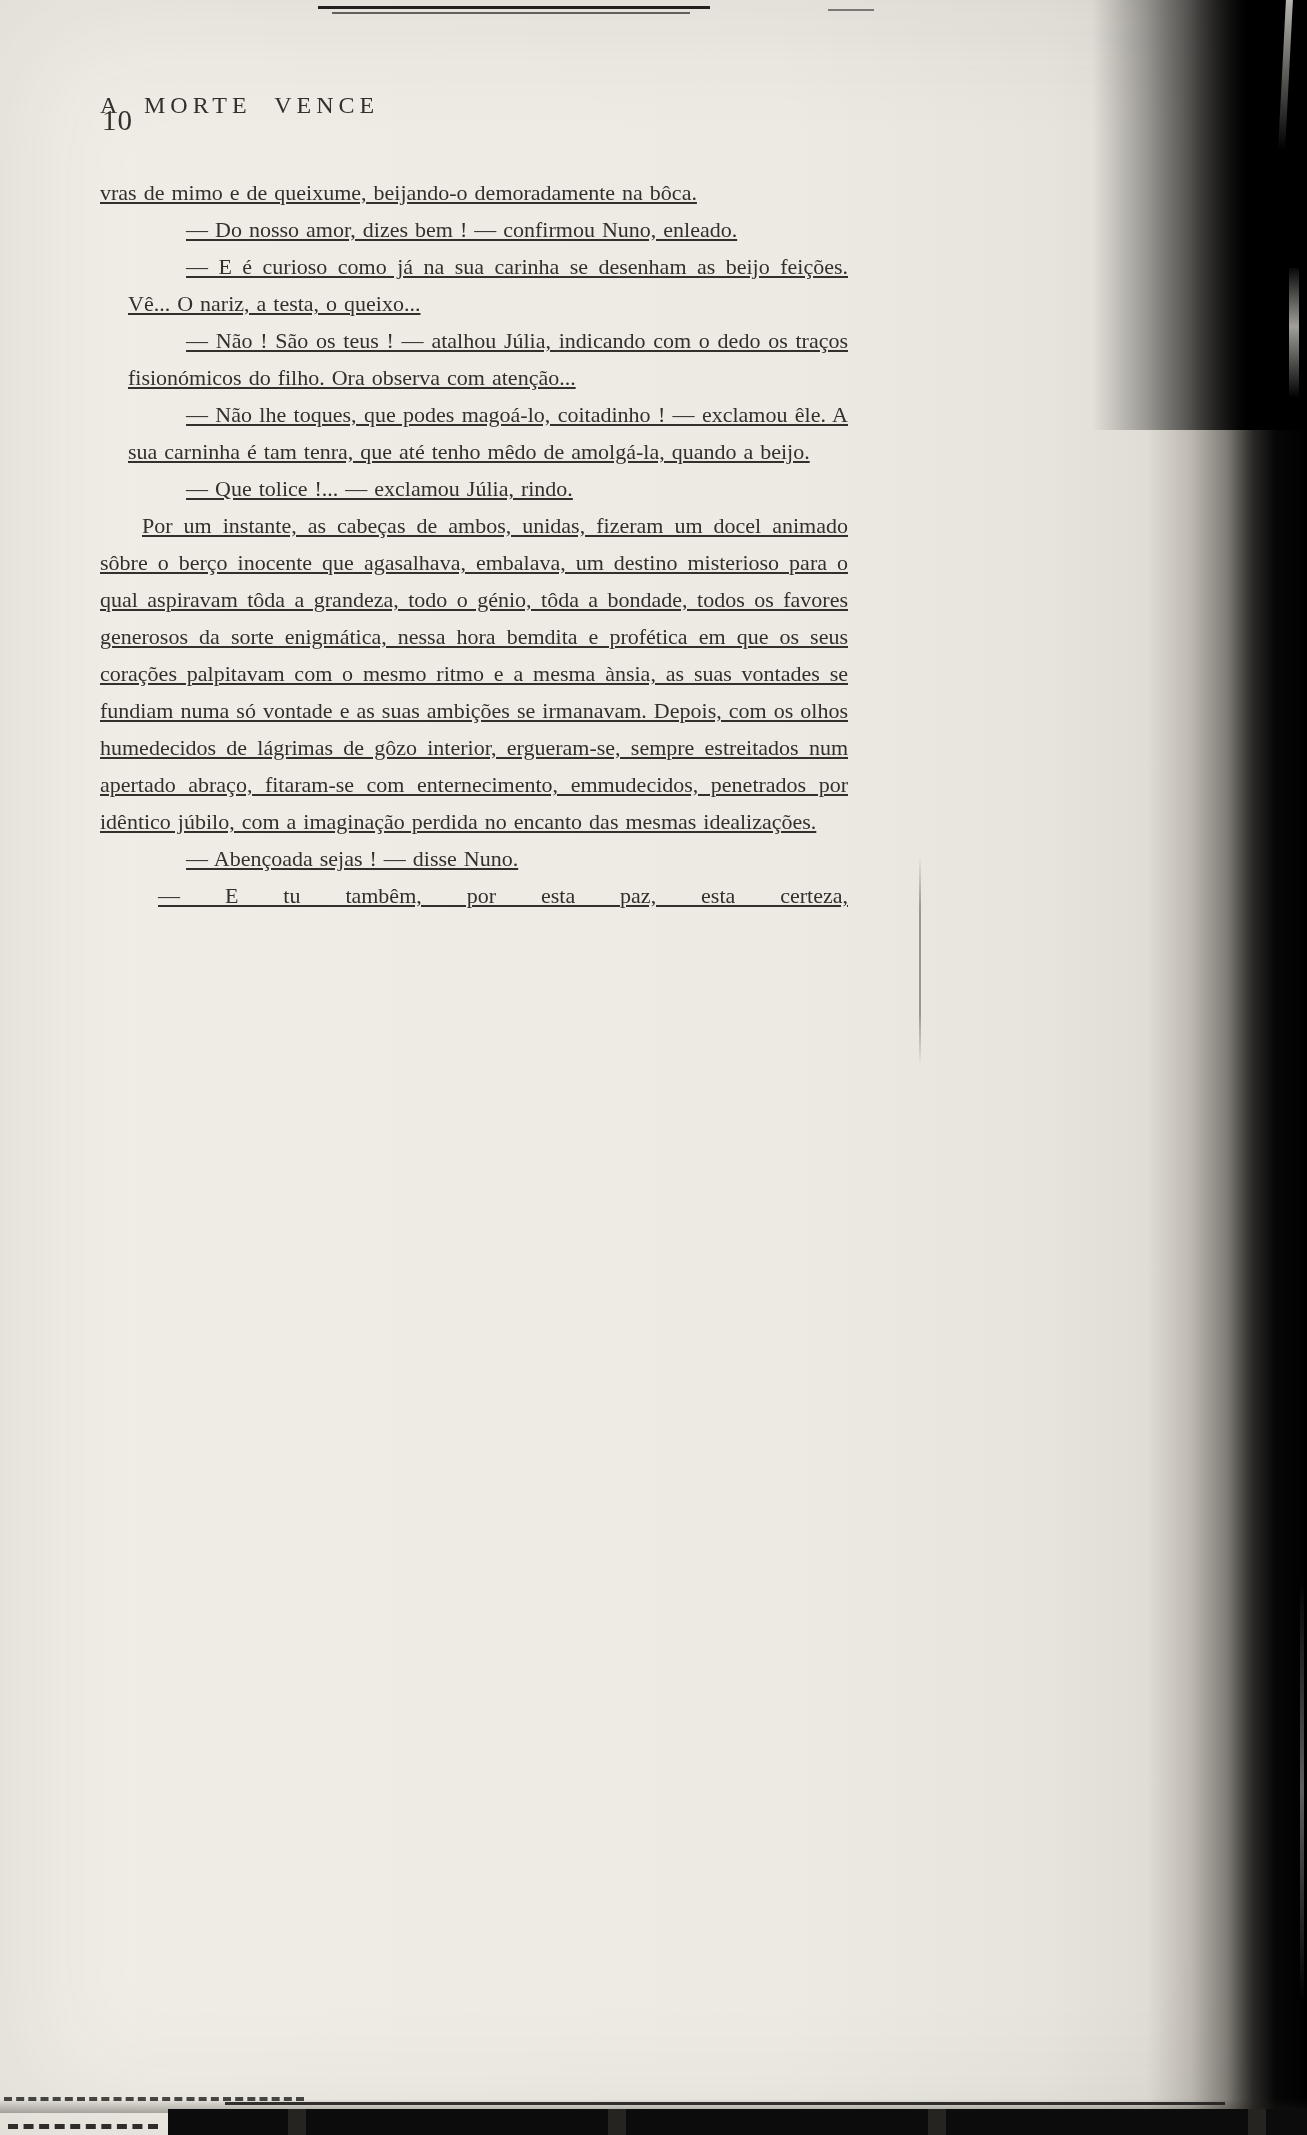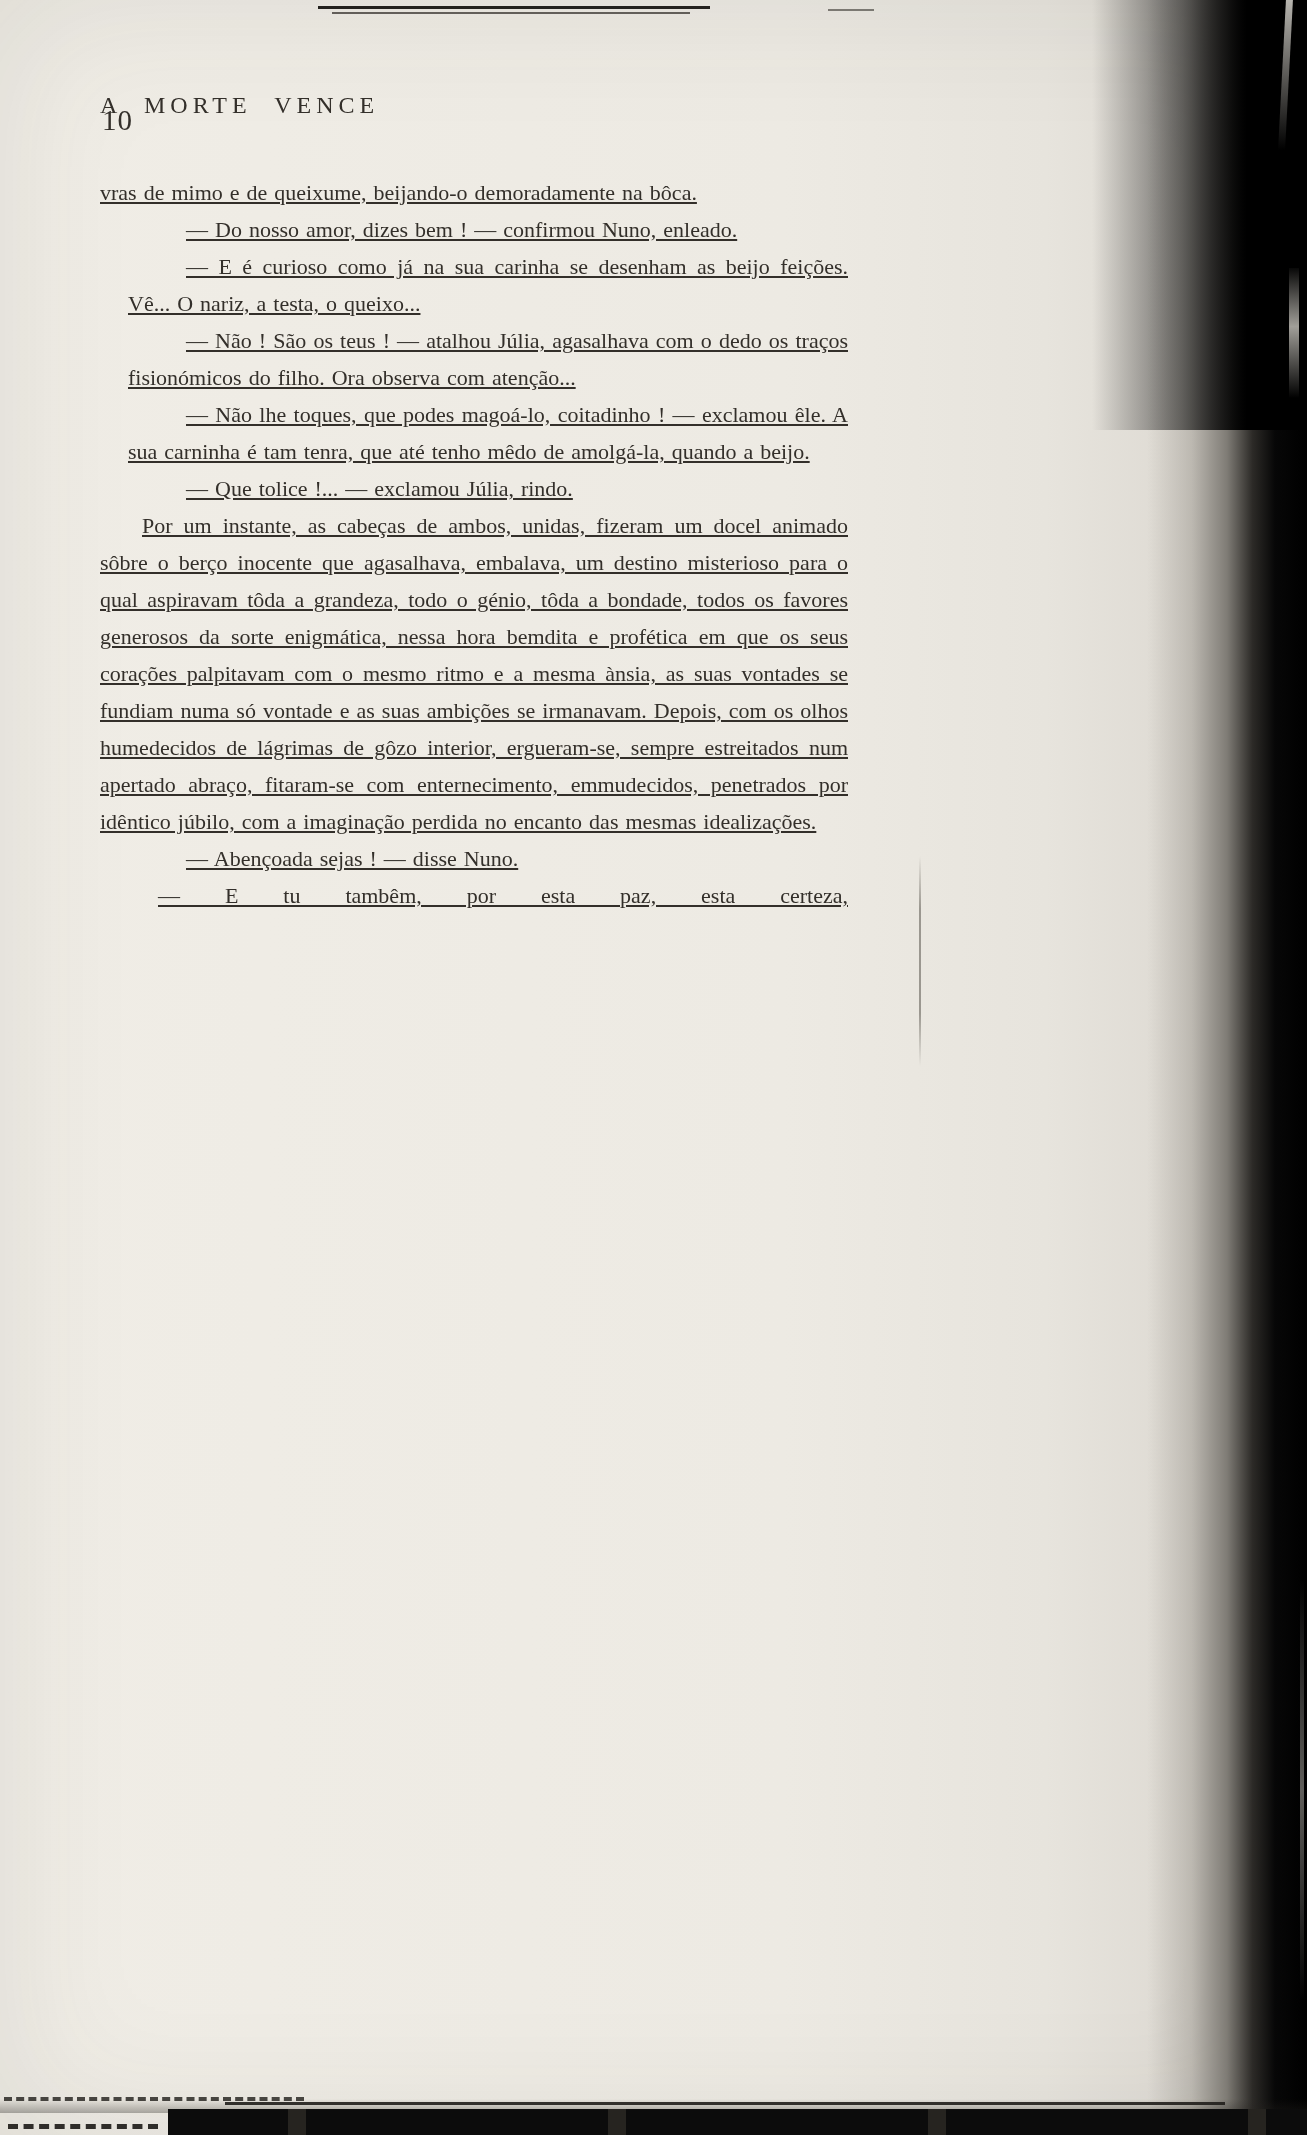--- a/index.html
+++ b/index.html
@@ -121,21 +121,21 @@
 
   <div class="text-column">
     <header class="page-header">
       <span class="page-number">10</span>
       <span class="running-title">A MORTE VENCE</span>
     </header>
     <main class="body-text">
       <p class="para continuation">vras de mimo e de queixume, beijando-o demoradamente na bôca.</p>
       <p class="para dialogue">— Do nosso amor, dizes bem ! — confirmou Nuno, enleado.</p>
       <p class="para dialogue">— E é curioso como já na sua carinha se desenham as beijo feições. Vê... O nariz, a testa, o queixo...</p>
-      <p class="para dialogue">— Não ! São os teus ! — atalhou Júlia, agasalhava com o dedo os traços fisionómicos do filho. Ora observa com atenção...</p>
+      <p class="para dialogue">— Não ! São os teus ! — atalhou Júlia, indicando com o dedo os traços fisionómicos do filho. Ora observa com atenção...</p>
       <p class="para dialogue">— Não lhe toques, que podes magoá-lo, coitadinho ! — exclamou êle. A sua carninha é tam tenra, que até tenho mêdo de amolgá-la, quando a beijo.</p>
       <p class="para dialogue">— Que tolice !... — exclamou Júlia, rindo.</p>
       <p class="para indent">Por um instante, as cabeças de ambos, unidas, fizeram um docel animado sôbre o berço inocente que agasalhava, embalava, um destino misterioso para o qual aspiravam tôda a grandeza, todo o génio, tôda a bondade, todos os favores generosos da sorte enigmática, nessa hora bemdita e profética em que os seus corações palpitavam com o mesmo ritmo e a mesma ànsia, as suas vontades se fundiam numa só vontade e as suas ambições se irmanavam. Depois, com os olhos humedecidos de lágrimas de gôzo interior, ergueram-se, sempre estreitados num apertado abraço, fitaram-se com enternecimento, emmudecidos, penetrados por idêntico júbilo, com a imaginação perdida no encanto das mesmas idealizações.</p>
       <p class="para dialogue">— Abençoada sejas ! — disse Nuno.</p>
       <p class="para justify-last">— E tu tambêm, por esta paz, esta certeza,</p>
     </main>
   </div>
 
   <div class="artifact binding"></div>
   <div class="artifact binding-top"></div>

